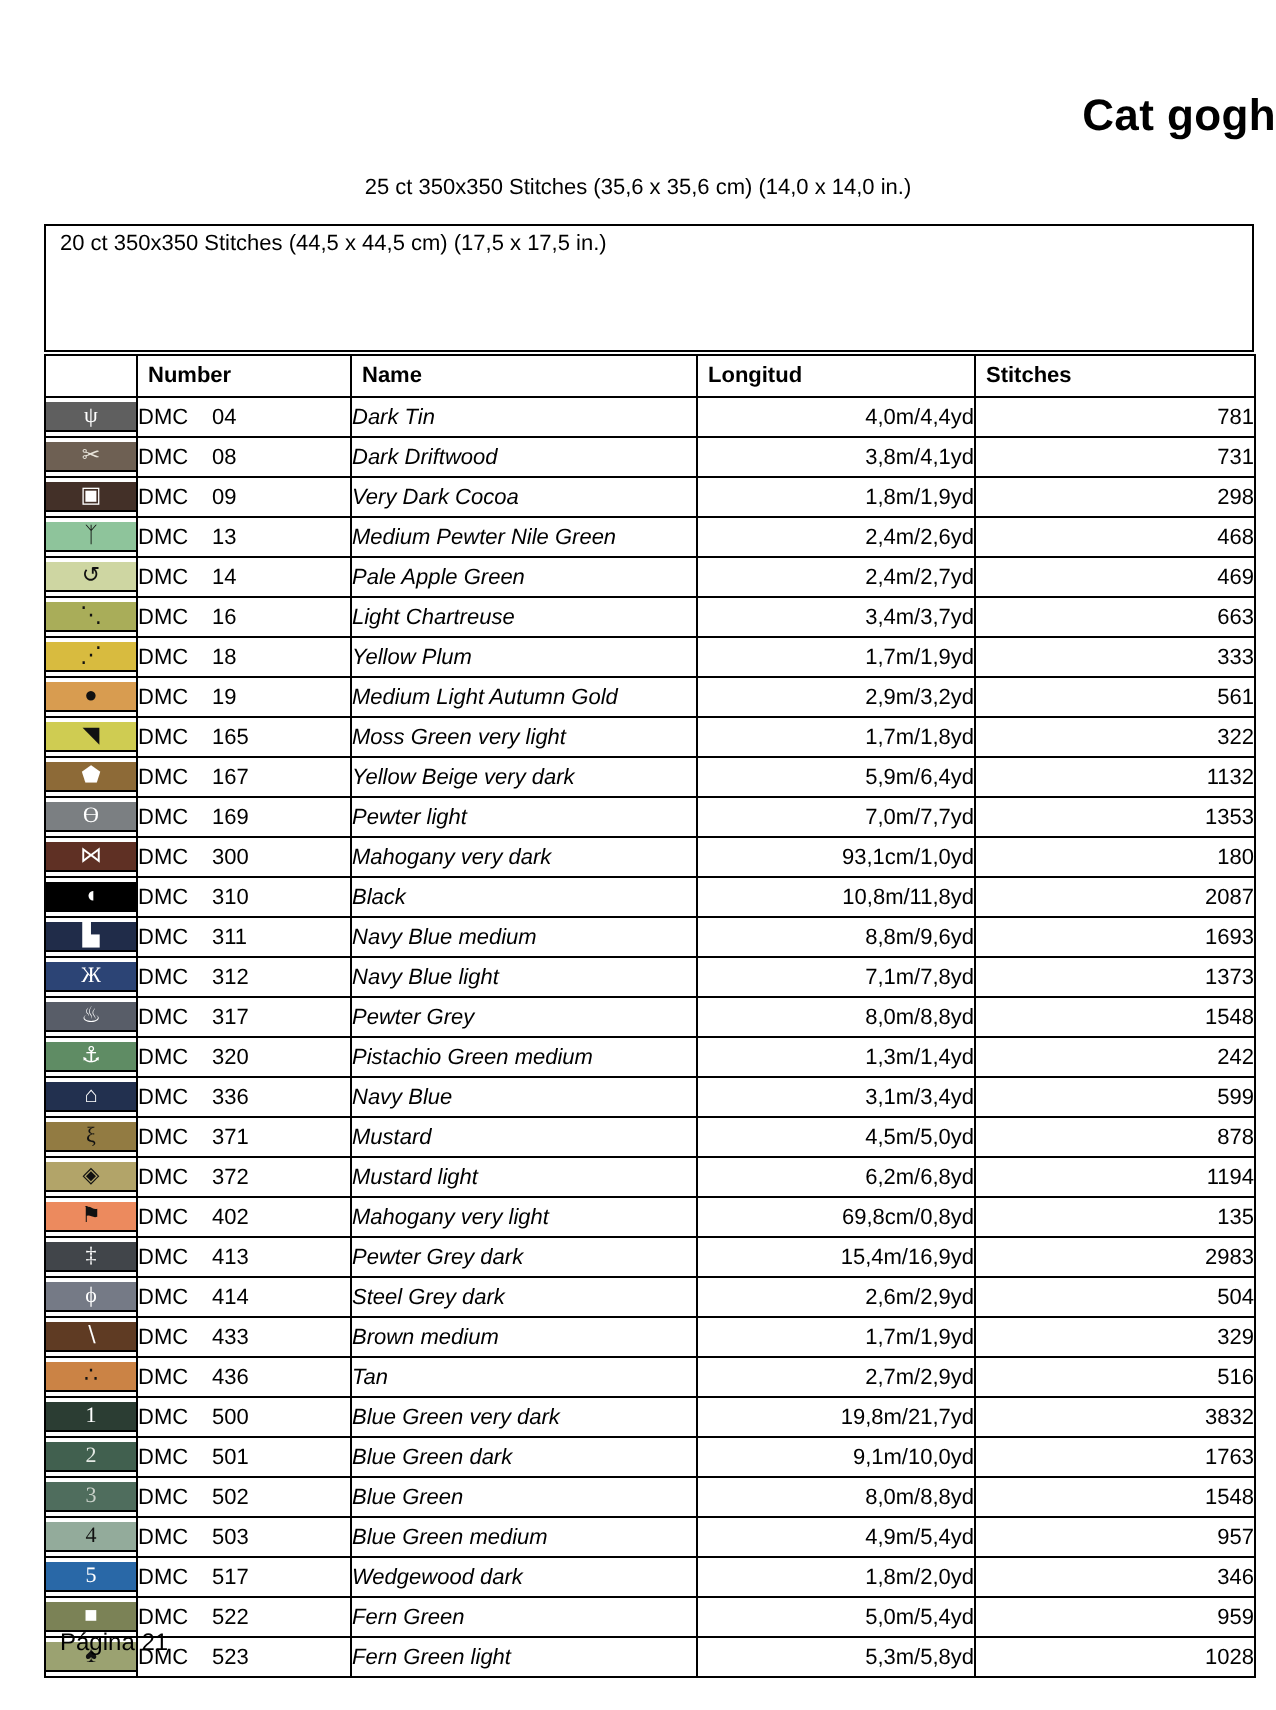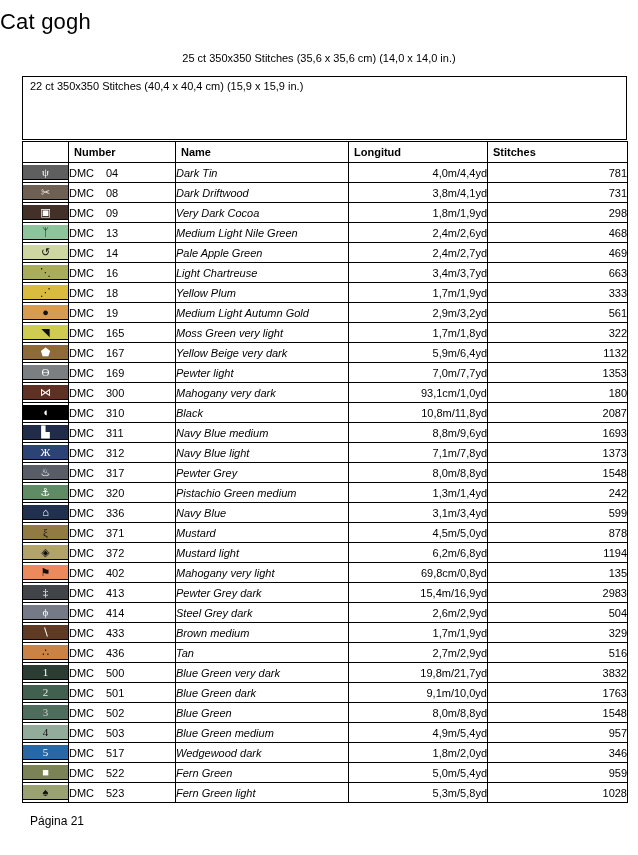--- a/index.html
+++ b/index.html
@@ -2,22 +2,22 @@
 <html><head>
 <meta charset="utf-8">
 <style>
   html,body{margin:0;padding:0;}
   body{
     width:638px;height:855px;background:#ffffff;color:#000;
     font-family:"Liberation Sans","DejaVu Sans",sans-serif;
     position:relative;overflow:hidden;
   }
   .title{
-    font-size:22px;font-weight:400;text-align:left;
-    padding-top:9px;letter-spacing:.2px;
+    font-size:22px;font-weight:700;text-align:right;
+    padding-top:9px;letter-spacing:.2px;margin-top:36px;
   }
   .subtitle{
     font-size:11px;text-align:center;margin-top:17px;
   }
   .info-box{
     box-sizing:border-box;
     margin:12px 0 0 22px;width:605px;height:64px;
     border:1px solid #000;
     padding:3px 7px;
     font-size:11px;line-height:13px;
@@ -61,21 +61,21 @@
   }
 </style>
 </head>
 <body>
 
 <div class="title">Cat gogh</div>
 
 <div class="subtitle">25 ct 350x350 Stitches (35,6 x 35,6 cm) (14,0 x 14,0 in.)</div>
 
 <div class="info-box">
-  <div>22 ct 350x350 Stitches (40,4 x 40,4 cm) (15,9 x 15,9 in.)</div>
+  <div>20 ct 350x350 Stitches (44,5 x 44,5 cm) (17,5 x 17,5 in.)</div>
 </div>
 
 <table class="legend">
   <colgroup>
     <col class="c-sym">
       <col class="c-num">
       <col class="c-name">
       <col class="c-len">
       <col class="c-st">
   </colgroup>
@@ -133,21 +133,21 @@
 
   <tr>
     <td class="sym-cell">
       <div class="swatch" style="background: rgb(142, 196, 155);">
         <span class="symglyph" style="color: rgb(17, 17, 17);">ᛉ</span>
       </div>
     </td>
     <td class="num-cell">
       <span class="brand">DMC</span><span class="code">13</span>
     </td>
-    <td class="name-cell">Medium Light Nile Green</td>
+    <td class="name-cell">Medium Pewter Nile Green</td>
     <td class="len-cell">2,4m/2,6yd</td>
     <td class="st-cell">468</td>
   </tr>
 
   <tr>
     <td class="sym-cell">
       <div class="swatch" style="background: rgb(206, 214, 162);">
         <span class="symglyph" style="color: rgb(17, 17, 17);">↺</span>
       </div>
     </td>

